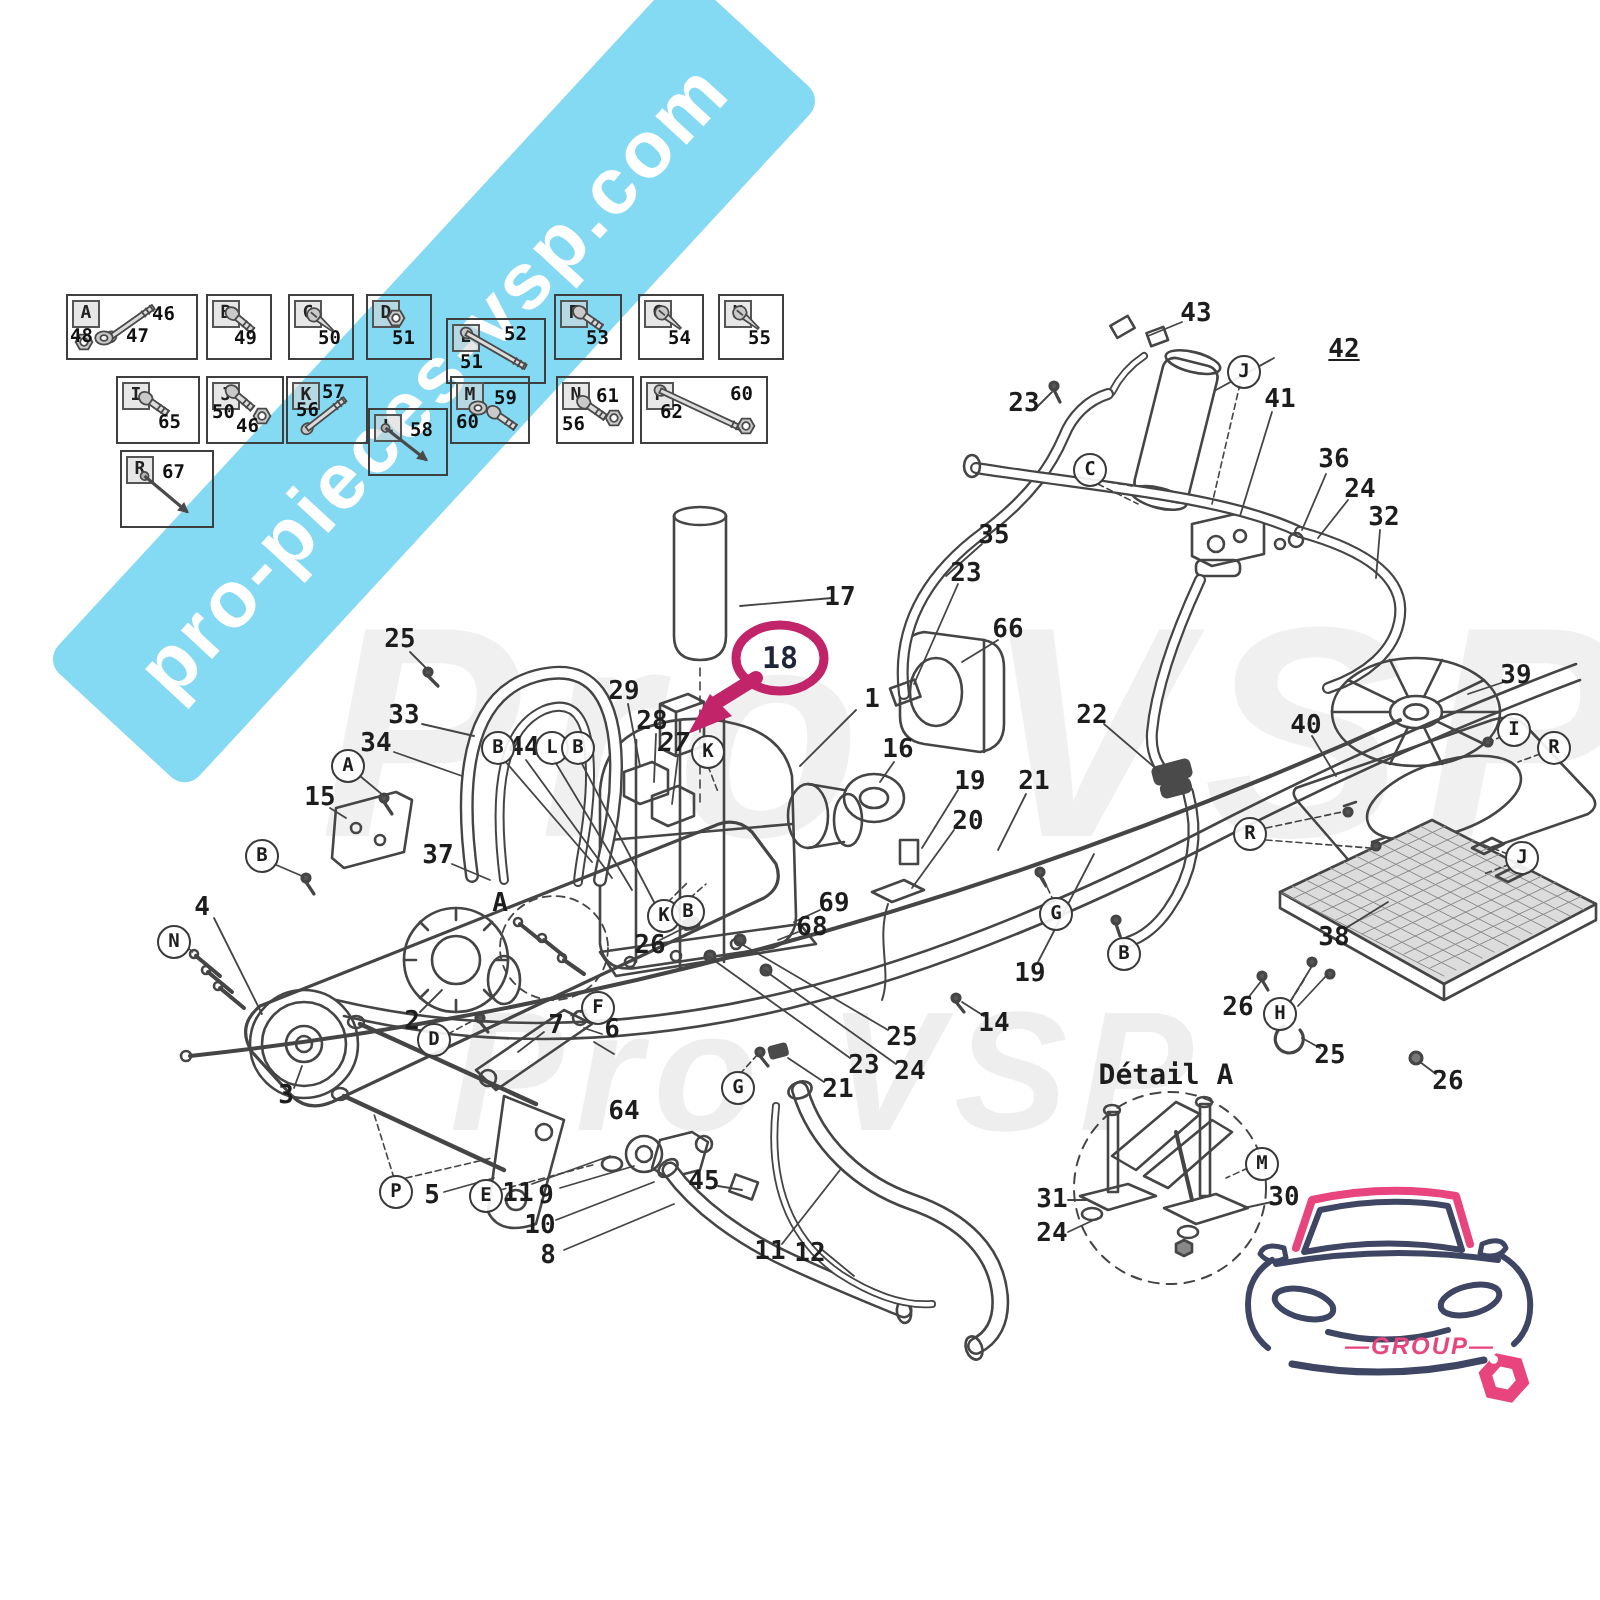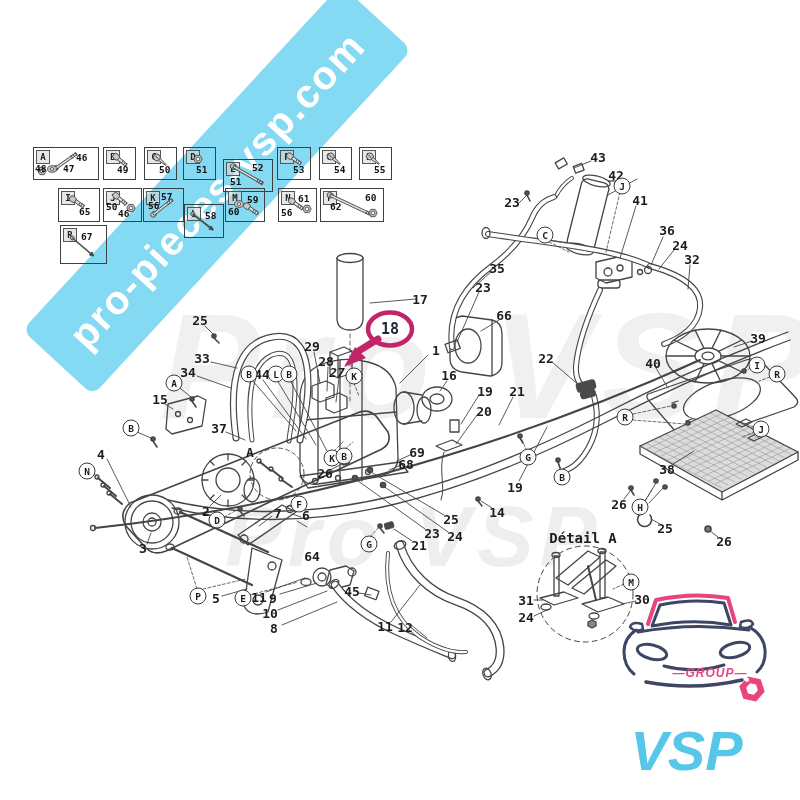--- a/index.html
+++ b/index.html
@@ -635,21 +635,21 @@
         <span class="lnum" style="left: 20px; top: 6px;">67</span>
       </div>
     </div>
   <div id="labels">
       <div class="lbl" style="left: 420px; top: 299px;">17</div>
       <div class="lbl hl" style="left: 390px; top: 329px;">18</div>
       <div class="lbl" style="left: 436px; top: 350px;">1</div>
       <div class="lbl" style="left: 449px; top: 375px;">16</div>
       <div class="lbl" style="left: 504px; top: 315px;">66</div>
       <div class="lbl" style="left: 598px; top: 157px;">43</div>
-      <div class="lbl" style="left: 616px; top: 175px; text-decoration: underline;">42</div>
+      <div class="lbl" style="left: 672px; top: 175px; text-decoration: underline;">42</div>
       <div class="lbl" style="left: 640px; top: 200px;">41</div>
       <div class="lbl" style="left: 512px; top: 202px;">23</div>
       <div class="lbl" style="left: 497px; top: 268px;">35</div>
       <div class="lbl" style="left: 483px; top: 287px;">23</div>
       <div class="lbl" style="left: 667px; top: 230px;">36</div>
       <div class="lbl" style="left: 680px; top: 245px;">24</div>
       <div class="lbl" style="left: 692px; top: 259px;">32</div>
       <div class="lbl" style="left: 758px; top: 338px;">39</div>
       <div class="lbl" style="left: 653px; top: 363px;">40</div>
       <div class="lbl" style="left: 667px; top: 469px;">38</div>
@@ -742,15 +742,14 @@
       </g>
     </svg>
     <div class="lg-group">—GROUP—</div>
     <svg class="lg-hex" width="30" height="30" viewBox="0 0 30 30">
       <g transform="rotate(12 15 15)">
         <polygon points="28,15 21.5,26.3 8.5,26.3 2,15 8.5,3.7 21.5,3.7" fill="#e8457e"></polygon>
         <polygon points="21,15 18,20.2 12,20.2 9,15 12,9.8 18,9.8" fill="#ffffff"></polygon>
         <circle cx="8" cy="7" r="2.2" fill="#ffffff"></circle>
       </g>
     </svg>
-    <div class="lg-vsp">VSP</div>
   </div>
 </div>
 
 </body></html>

